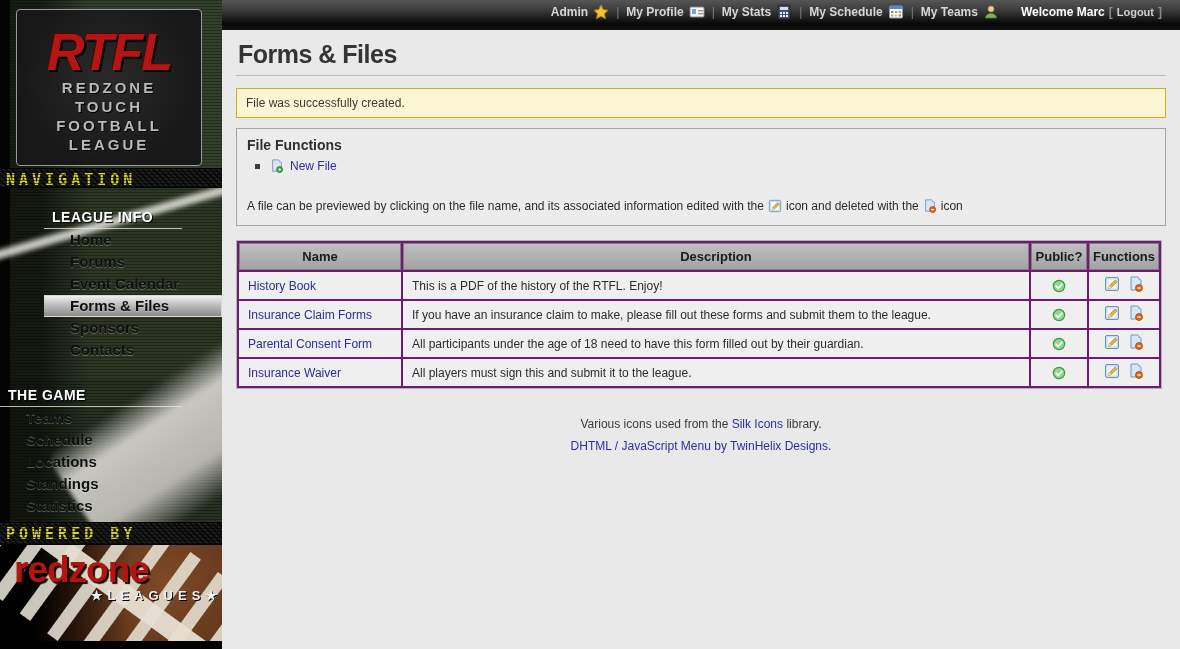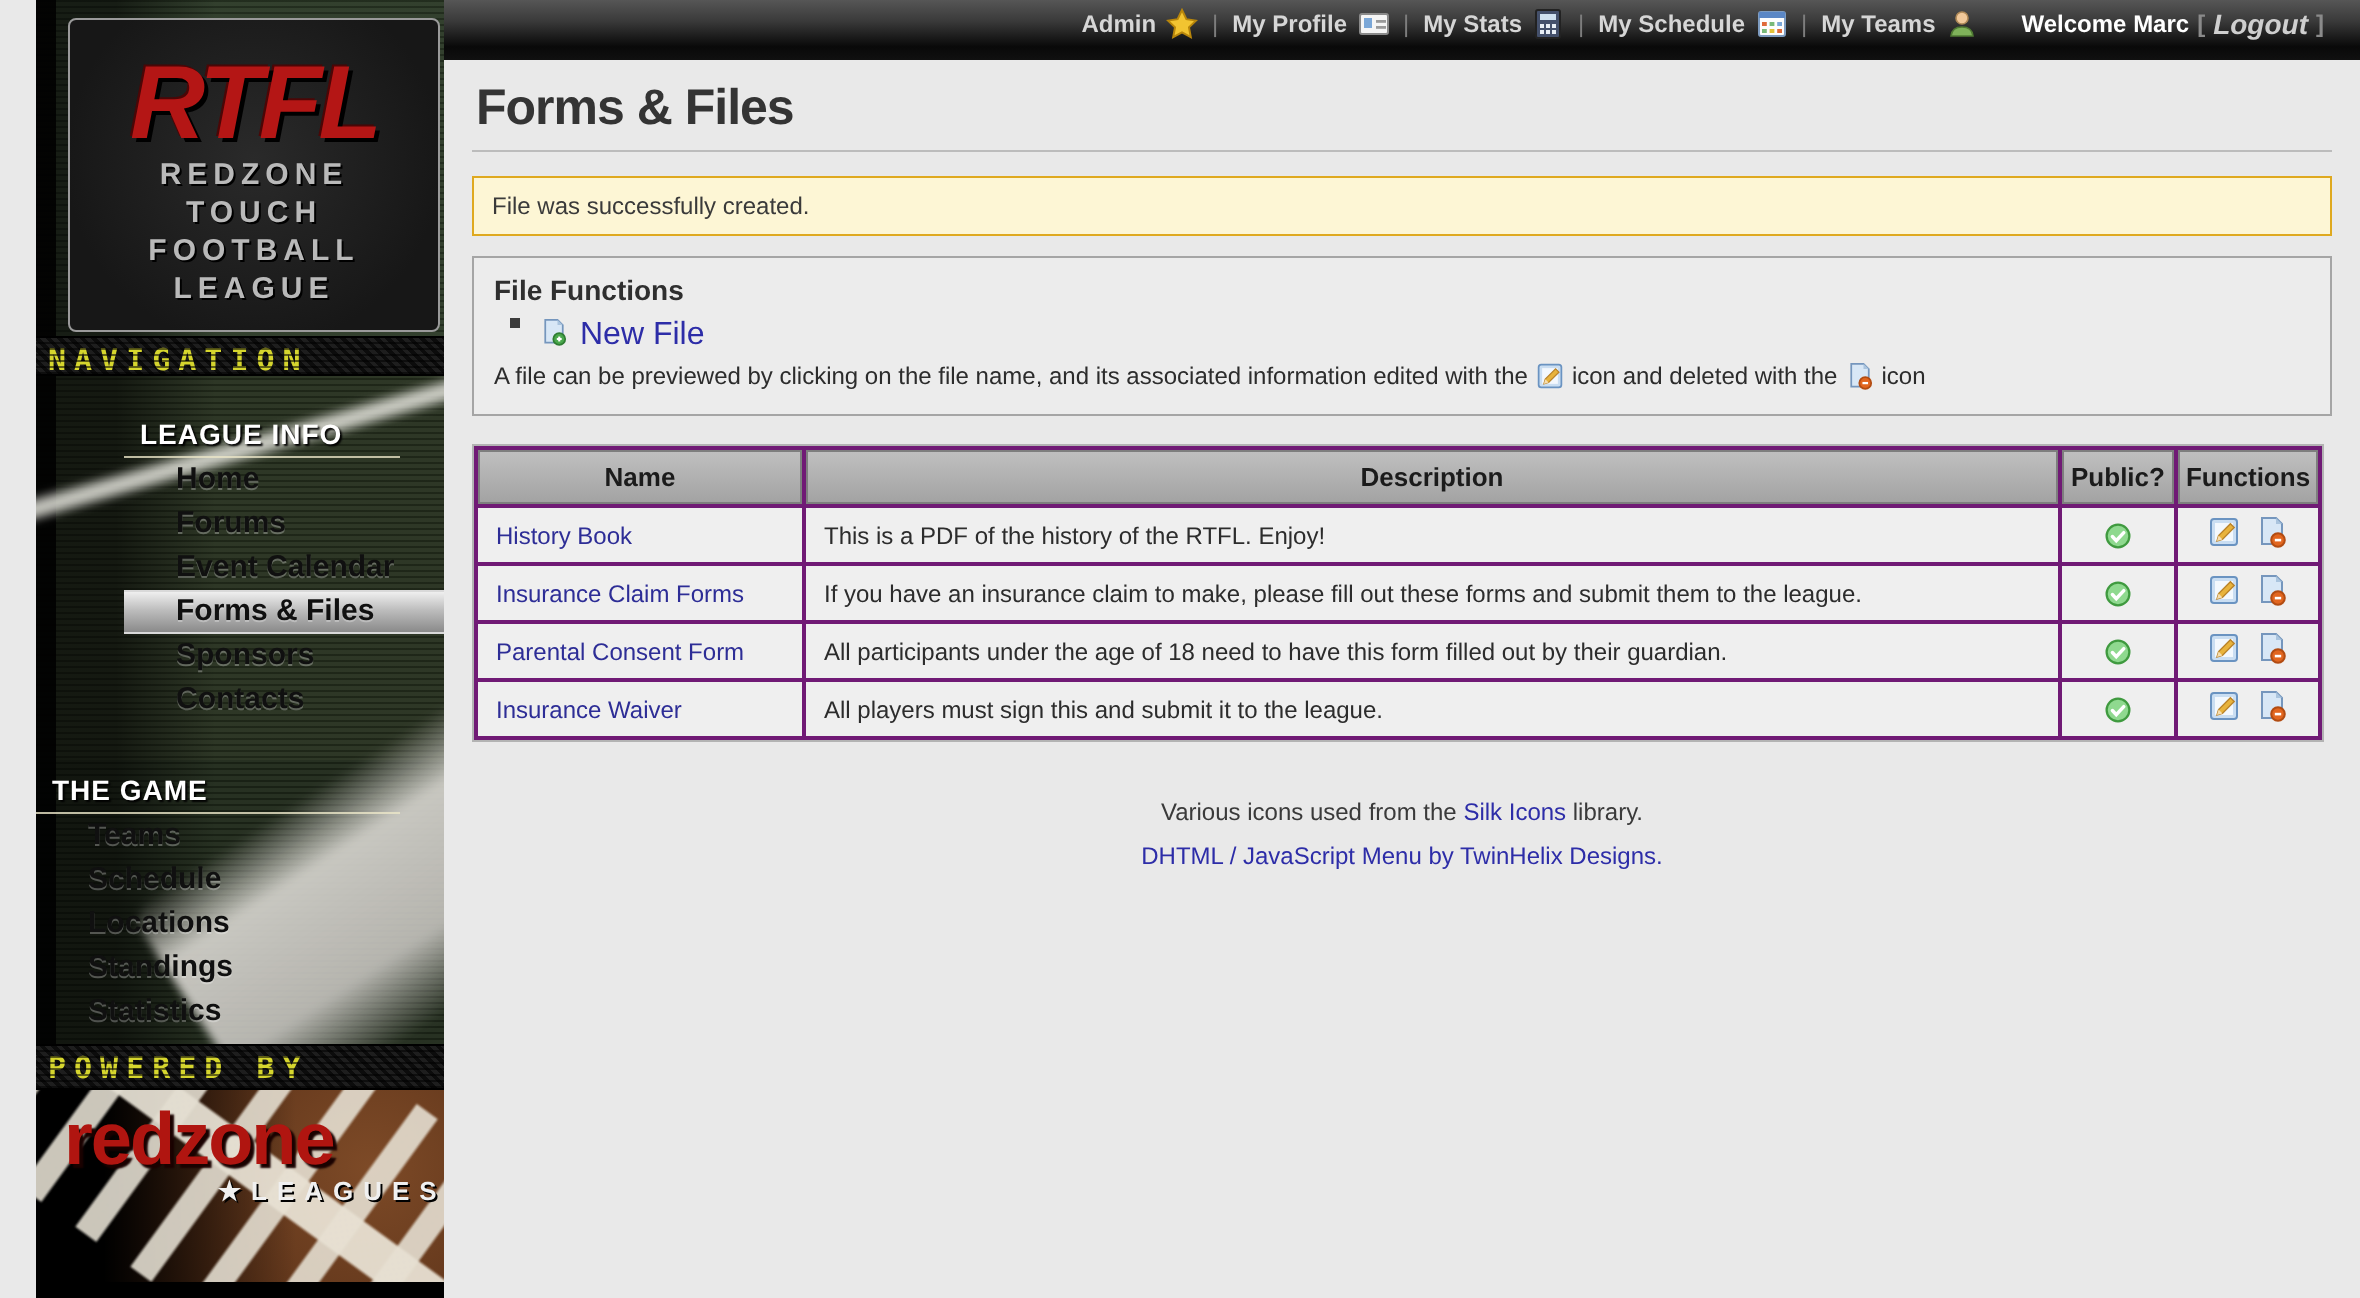--- a/index.html
+++ b/index.html
@@ -1,20 +1,20 @@
 <!DOCTYPE html>
 <html><head>
 <meta charset="utf-8">
 <style>
   * { margin:0; padding:0; box-sizing:border-box; }
   html,body { width:1180px; height:649px; overflow:hidden; background:#e9e9e9;
     font-family:"Liberation Sans", sans-serif; }
 
   
-  .sidebar { position:absolute; left:18px; top:0; width:222px; height:649px; background:#3b82f6; overflow:hidden; }
+  .sidebar { position:absolute; left:0; top:0; width:222px; height:649px; background:#3b82f6; overflow:hidden; }
   .turf { position:absolute; inset:0;
     background:
       linear-gradient(90deg, rgba(0,0,0,.95) 0 10px, rgba(0,0,0,.55) 10px 40px, rgba(0,0,0,0) 90px),
       repeating-linear-gradient(0deg, rgba(0,0,0,.22) 0 1px, rgba(255,255,255,.03) 1px 3px),
       linear-gradient(180deg, #2c3a27 0 170px, #27311f 170px 380px, #202a1b 380px 525px, #0a0c08 525px 100%);
   }
   .field-line-thin { position:absolute; top:208px; left:-30px; width:330px; height:15px;
     transform:rotate(-16deg); border-radius:8px; filter:blur(1.5px);
     background:linear-gradient(180deg, rgba(255,255,255,0) 0, rgba(226,226,218,.85) 40%, rgba(226,226,218,.85) 62%, rgba(255,255,255,0) 100%); }
   .field-line-wide { position:absolute; top:355px; left:55px; width:330px; height:130px;
@@ -68,35 +68,35 @@
 
   
   .topbar { position:absolute; left:222px; top:0; width:958px; height:30px;
     background:linear-gradient(180deg, #565656 0, #3a3a3a 35%, #1d1d1d 60%, #090909 78%, #101010 100%);
     display:flex; align-items:center; justify-content:flex-end; padding:0 14px 6px 0; }
   .topbar-item { display:flex; align-items:center; gap:5px; color:#d6d6d6; font-weight:bold;
     font-size:12px; cursor:pointer; white-space:nowrap; }
   .topbar-sep { color:#7d7d7d; font-size:12px; margin:0 7px; }
   .welcome { color:#fff; font-weight:bold; font-size:12px; margin-left:22px; }
   .bracket { color:#8a8a8a; font-weight:bold; font-size:12px; margin:0 4px; }
-  .logout { color:#cfcfcf; font-weight:bold; font-size:14px; cursor:pointer;font-style:italic; }
+  .logout { color:#cfcfcf; font-weight:bold; font-size:11px; cursor:pointer; }
   .ticon { width:16px; height:16px; display:inline-block; }
 
   
   .content { position:absolute; left:222px; top:30px; width:958px; height:619px;
     background:#e9e9e9; padding:8px 14px; }
   .page-title { color:#343434; font-size:25px; font-weight:bold; letter-spacing:-.5px; margin:2px 0 6px 2px; }
   .title-rule { border:none; border-top:1px solid #bcbcbc; margin:0 0 12px 0; }
 
   .flash { background:#fdf6d5; border:1px solid #dfa91f; padding:7px 9px; font-size:12px;
     color:#3a3a3a; margin-bottom:10px; }
 
   .fn-box { background:#ececec; border:1px solid #a5a5a5; padding:8px 10px 12px 10px; margin-bottom:14px; }
   .fn-title { font-size:14px; font-weight:bold; color:#2f2f2f; margin-bottom:6px; }
-  .fn-item { display:flex; gap:6px; margin:0 0 4px 8px; font-size:16px; }
+  .fn-item { display:flex; align-items:center; gap:6px; margin:0 0 26px 8px; font-size:12px; }
   .sq-bullet { width:5px; height:5px; background:#3c3c3c; display:inline-block; margin-right:4px; }
   a.lnk { color:#2d2da8; text-decoration:none; cursor:pointer; }
   .fn-note { font-size:12px; color:#2c2c2c; display:flex; align-items:center; flex-wrap:wrap; gap:4px; }
 
   table.files { width:926px; border-collapse:separate; border-spacing:2px; background:#701a75;
     border:1px solid #b3b3b3; table-layout:fixed; }
   th { background:linear-gradient(180deg, #bfbfbf 0, #a3a3a3 100%);
     border:1px solid #7e7e7e; color:#1b1b1b; font-size:13px; font-weight:bold; height:27px; }
   td { background:#efefef; font-size:12px; color:#2c2c2c; padding:4px 9px; height:22px; vertical-align:middle; }
   td.c { text-align:center; }

